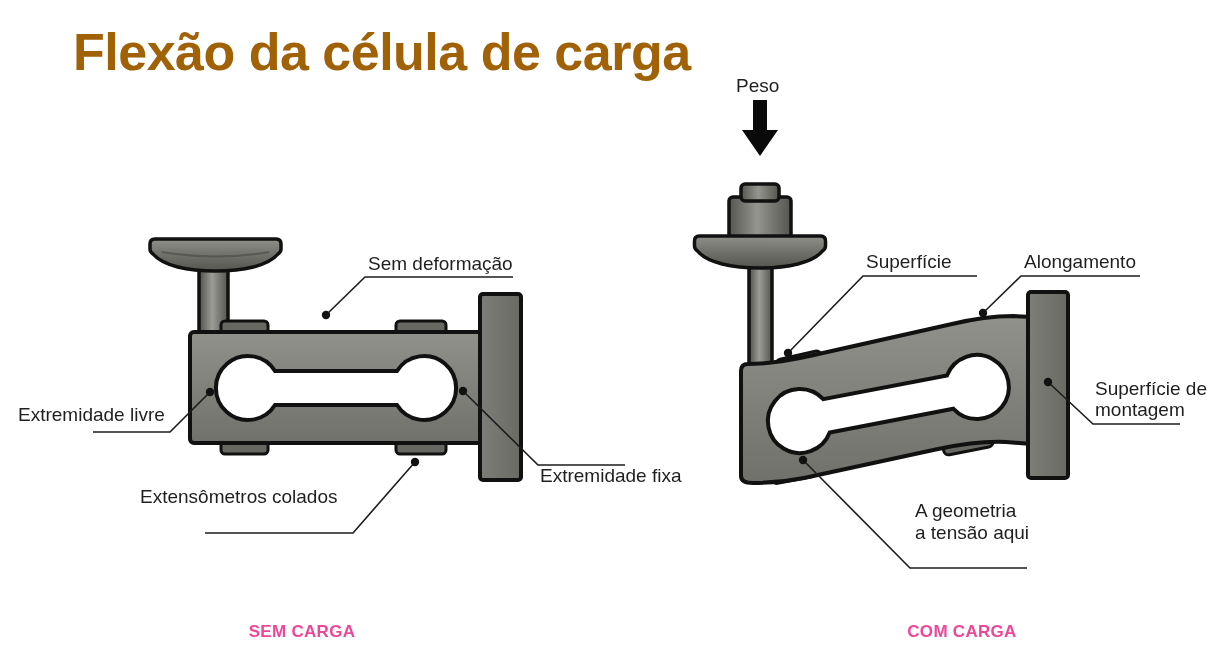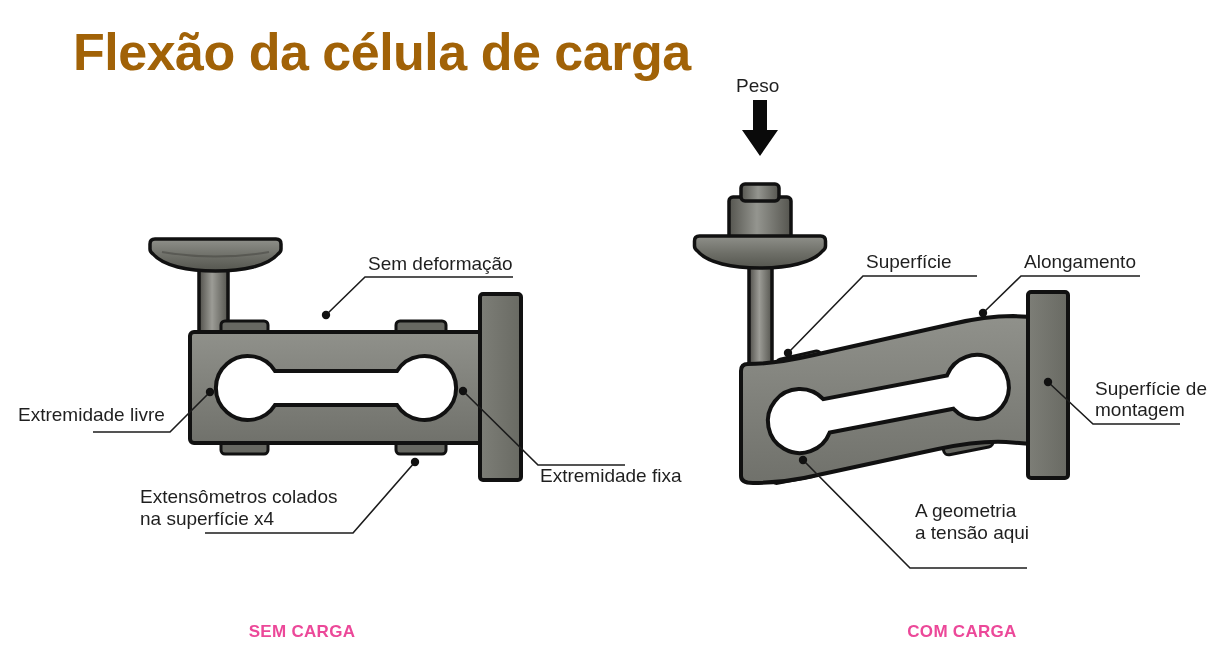--- a/index.html
+++ b/index.html
@@ -138,21 +138,20 @@
   <div class="title">Flexão da célula de carga</div>
 
   <div class="lbl" style="left:368px;top:253px;">Sem deformação</div>
 
   <div class="lbl" style="left:10px;top:404px;margin-left:8px;">Extremidade livre</div>
 
   <div class="lbl" style="left:540px;top:465px;">Extremidade fixa</div>
 
   <div class="lbl" style="left:140px;top:456px;margin-top:30px;">
     <div>Extensômetros colados</div>
-    <div>na superfície x4</div>
   </div>
 
   <div class="lbl" style="left:736px;top:75px;">Peso</div>
 
   <div class="lbl" style="left:866px;top:251px;">Superfície</div>
 
   <div class="lbl" style="left:1024px;top:251px;">Alongamento</div>
 
   <div class="lbl" style="left:1095px;top:378px;line-height:21px;">
     <div>Superfície de</div>

